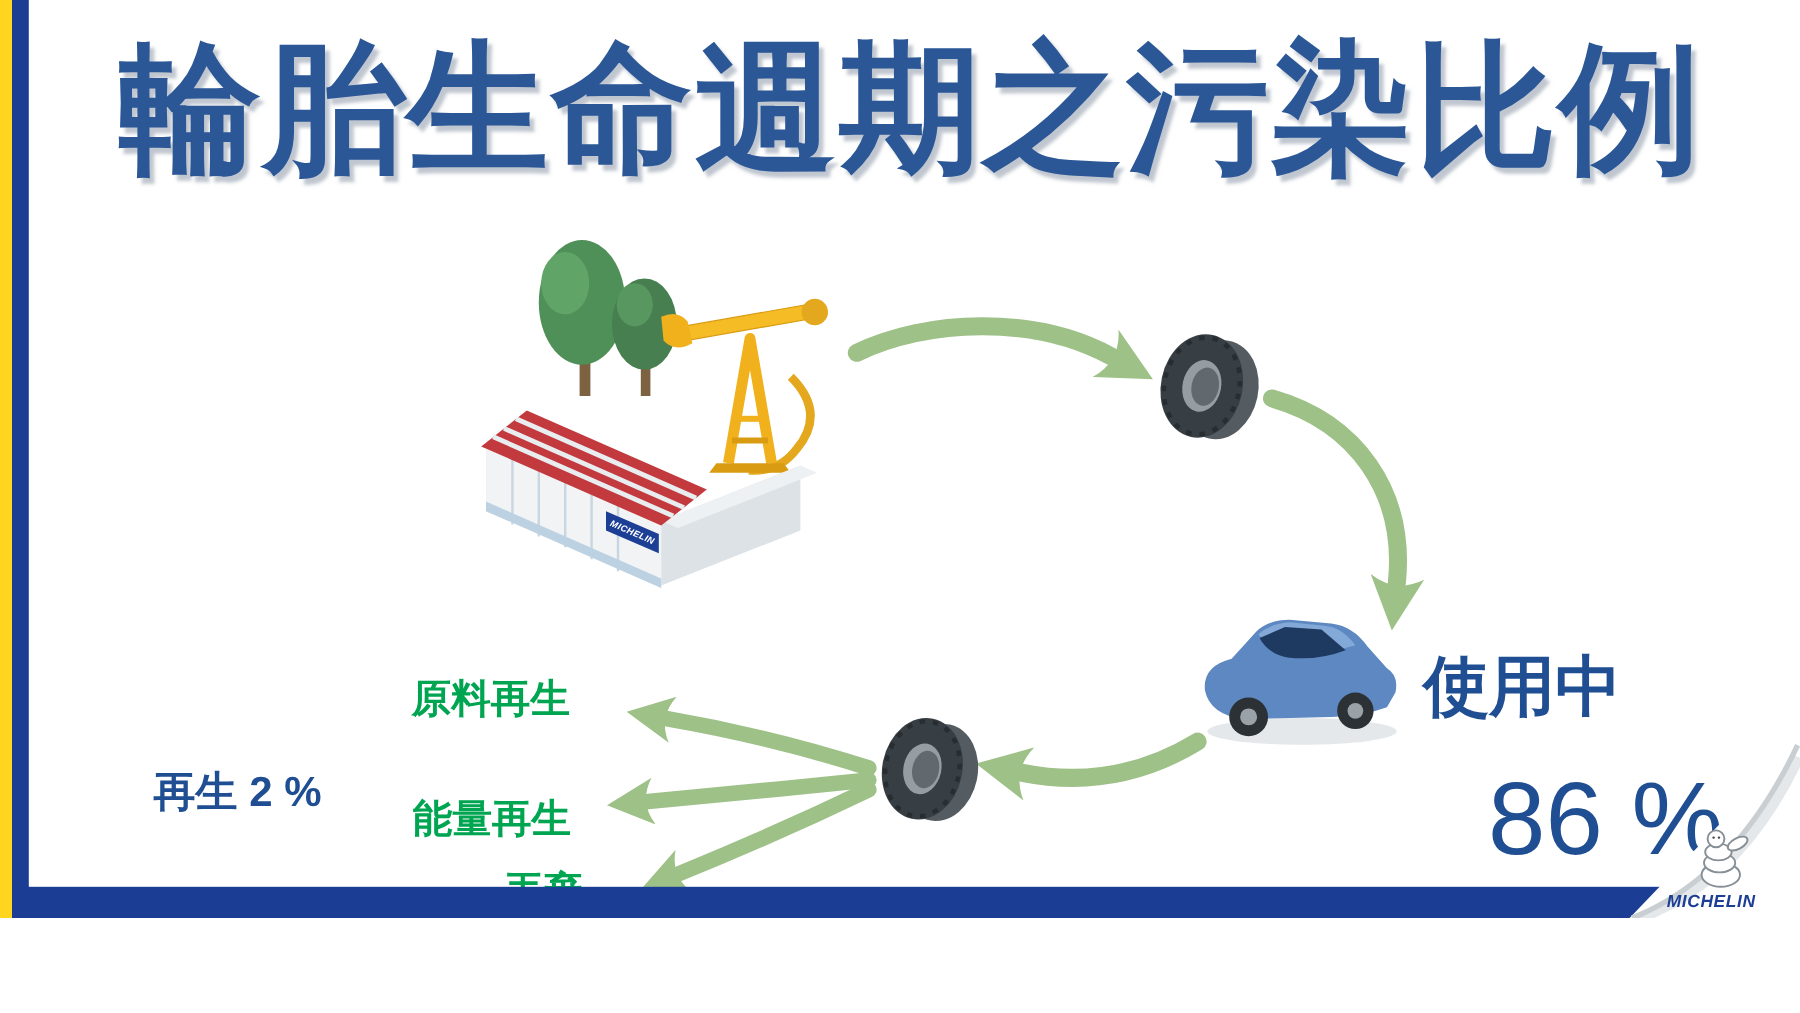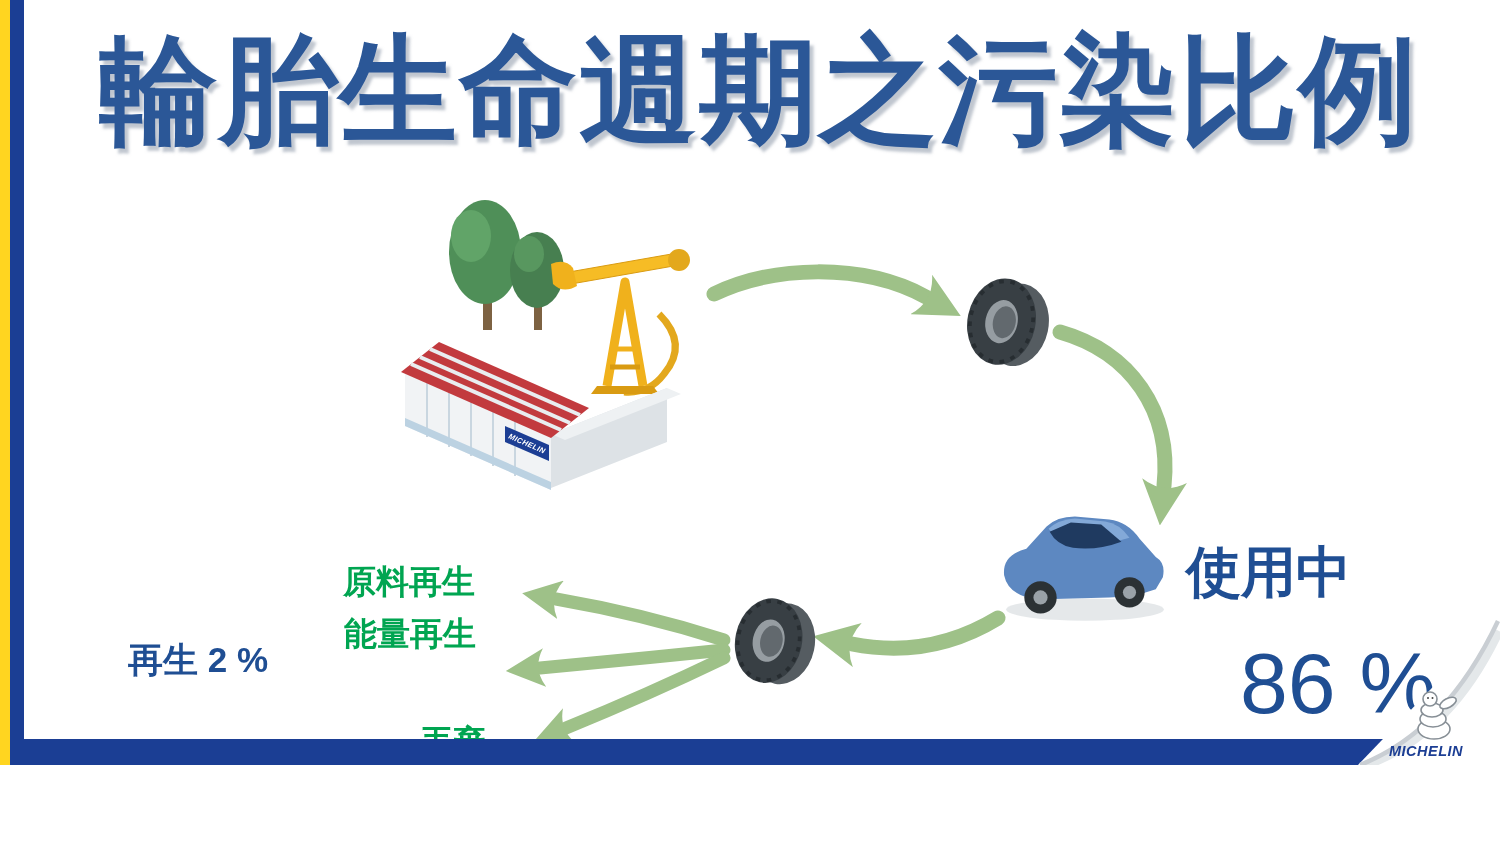--- a/index.html
+++ b/index.html
@@ -151,21 +151,21 @@
         <ellipse cx="134" cy="97" rx="6.5" ry="6.5" fill="#9aa2a8"></ellipse>
       </g>
     </svg>
   </div>
 
   <div class="in-use-label">使用中</div>
   <div class="in-use-value">86 %</div>
   <div class="label-blue" style="left:128px; top:637px;">再生 2 %</div>
 
   <div class="label-green" style="left:343px; top:560px;">原料再生</div>
-  <div class="label-green" style="left:344px; top:612px;">能量再生</div>
+  <div class="label-green" style="left:344px; top:660px;">能量再生</div>
   <div class="label-green" style="left:420px; top:720px;">丟棄</div>
 
   <div class="bottom-bar"></div>
   <div class="stripe-yellow"></div>
   <div class="stripe-blue"></div>
 
   <svg class="page-curl" viewBox="0 0 150 160">
     <path d="M8,160 L150,160 L150,12 Z" fill="#ffffff"></path>
     <path d="M16,160 Q100,130 149,26" stroke="#e4e8ea" stroke-width="9" fill="none"></path>
     <path d="M10,160 Q96,126 148,16" stroke="#c9ced3" stroke-width="4.5" fill="none"></path>

